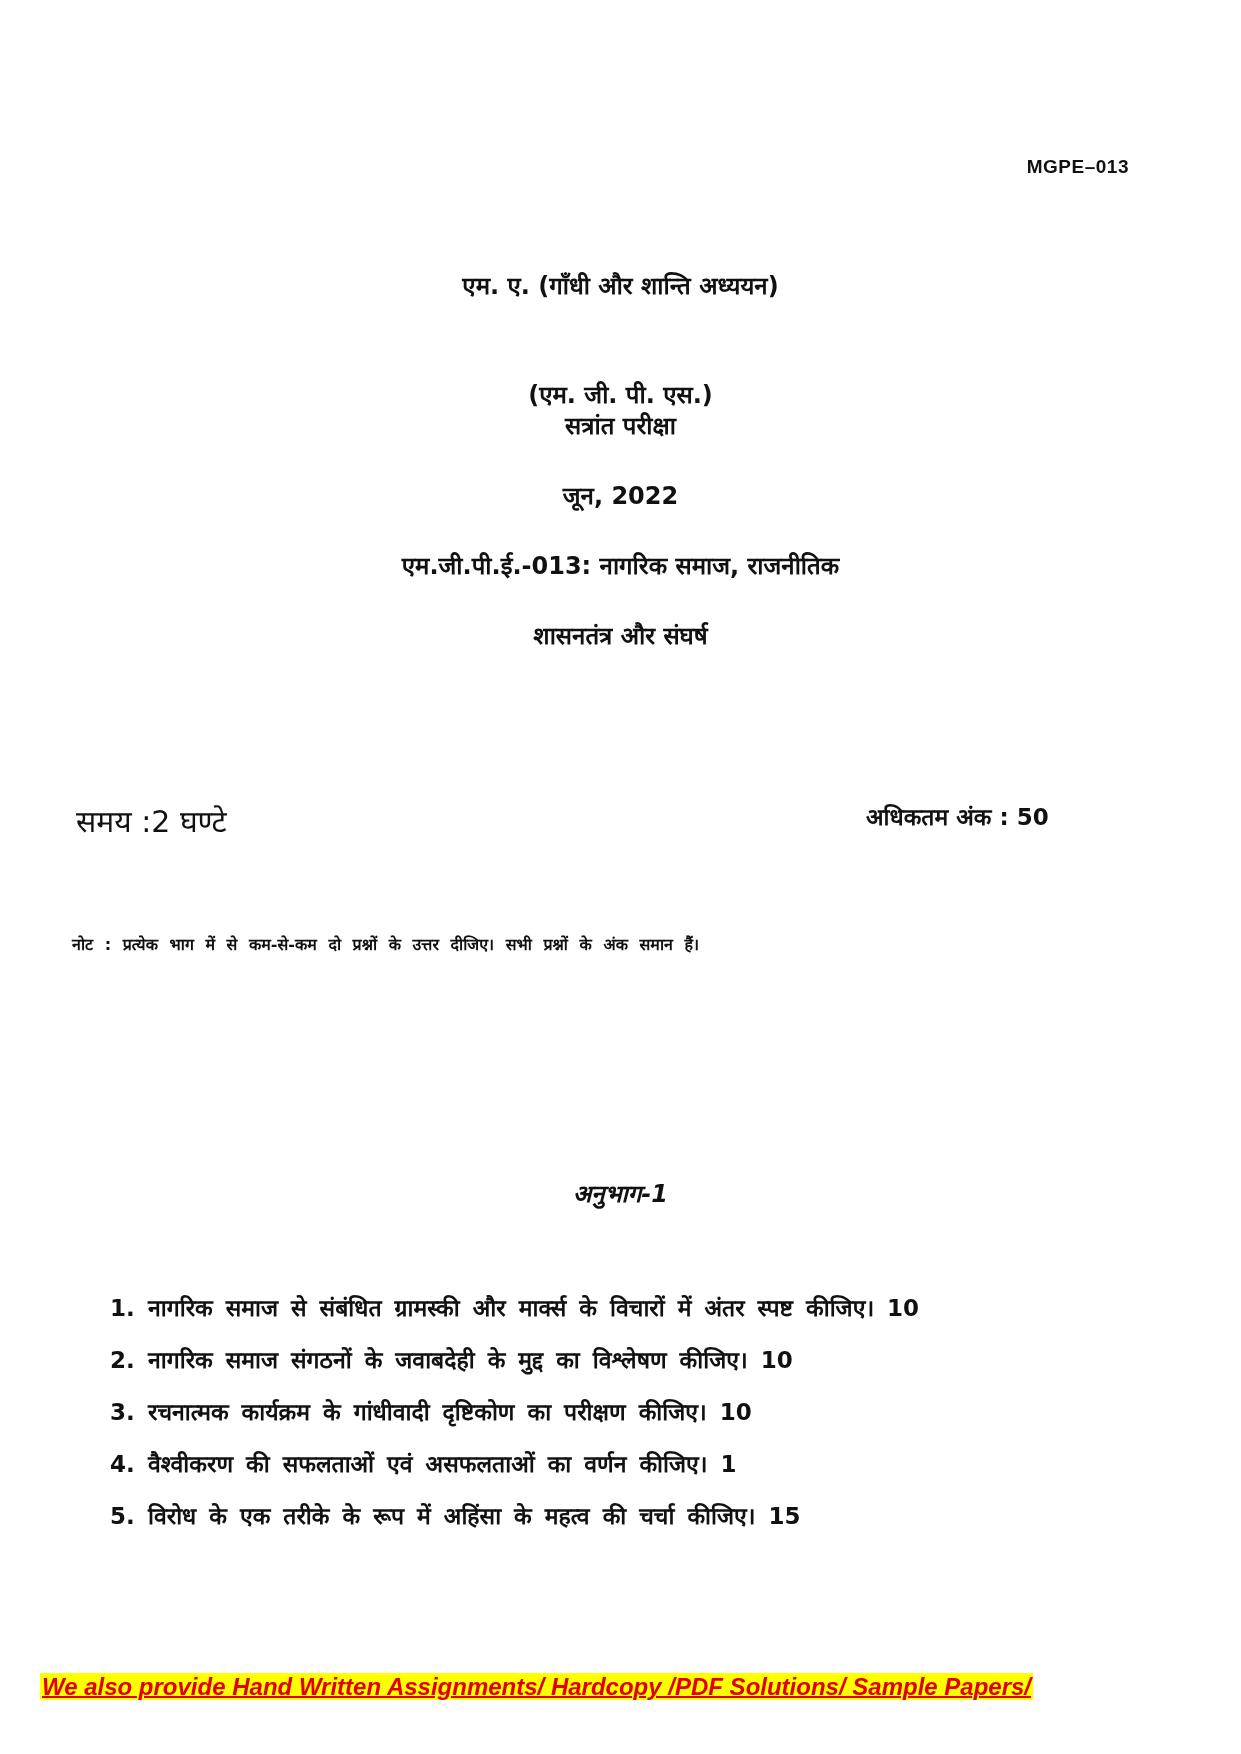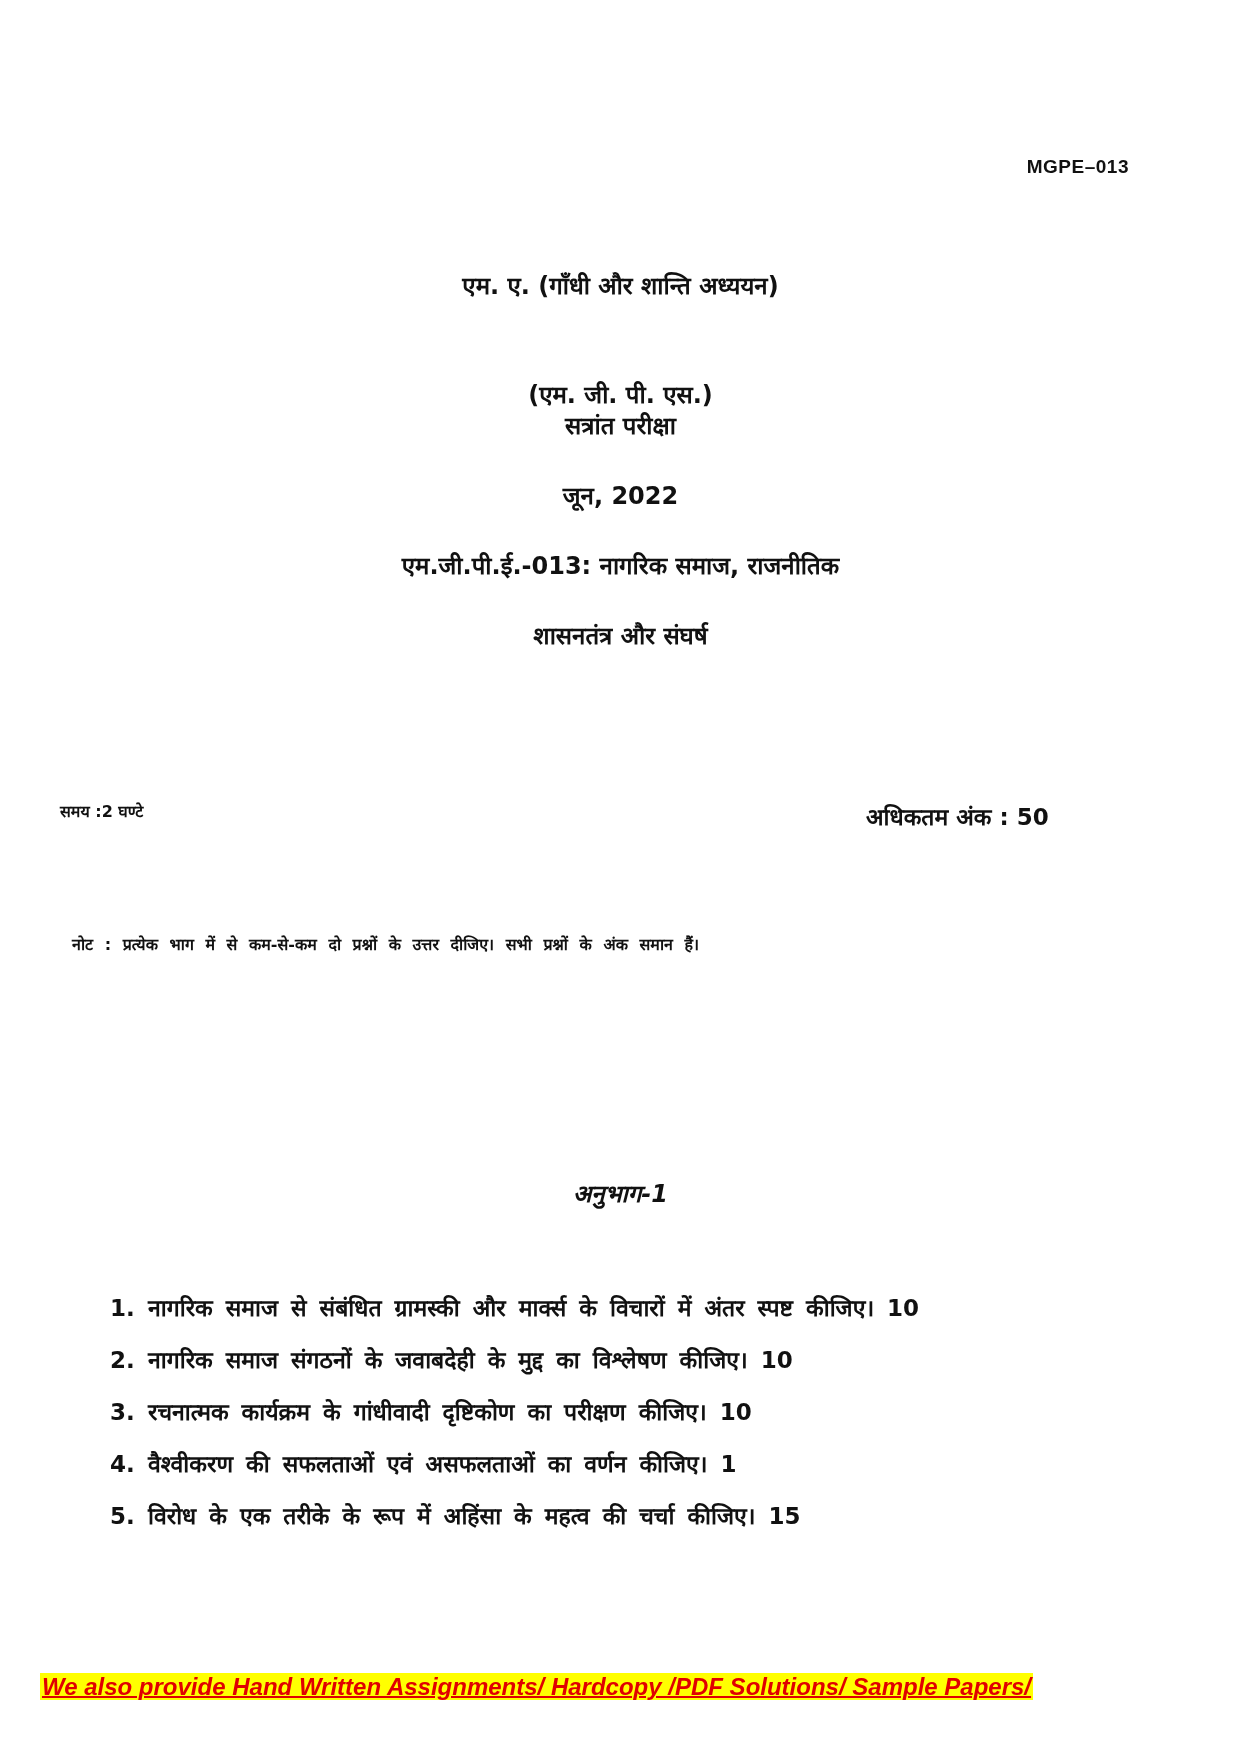--- a/index.html
+++ b/index.html
@@ -11,21 +11,21 @@
     .abs { position: absolute; }
     .code {
       right: 112px; top: 156px;
       font-family: "Liberation Sans", sans-serif;
       font-weight: bold; font-size: 19px; letter-spacing: 0.5px;
     }
     .center-line {
       left: 0; width: 1241px; text-align: center;
       font-weight: bold; font-size: 24px; line-height: 32px;
     }
-    .meta-left { left: 60px; top: 800px; font-weight: bold; font-size: 16px; }
+    .meta-left { left: 76px; top: 800px; font-weight: normal; font-size: 30px; }
     .meta-right { left: 866px; top: 800px; font-weight: bold; font-size: 23px; }
     .note {
       left: 72px; top: 916px; width: 980px;
       font-weight: bold; font-size: 16px; line-height: 58px;
       word-spacing: 6px;
     }
     .questions { left: 110px; top: 1282px; width: 960px; }
     .q {
       display: flex; font-weight: bold; font-size: 23px; line-height: 52px;
     }

